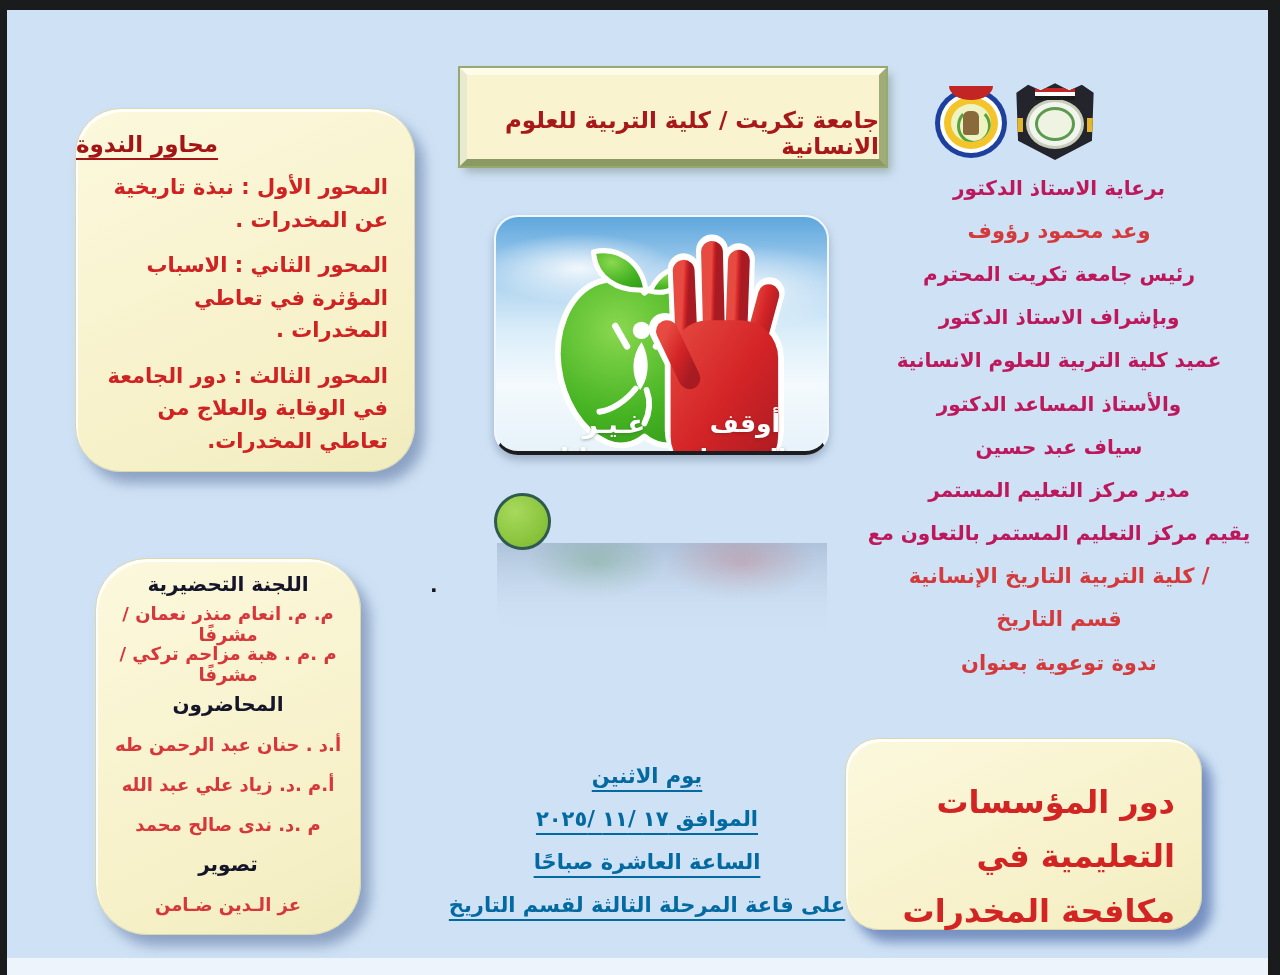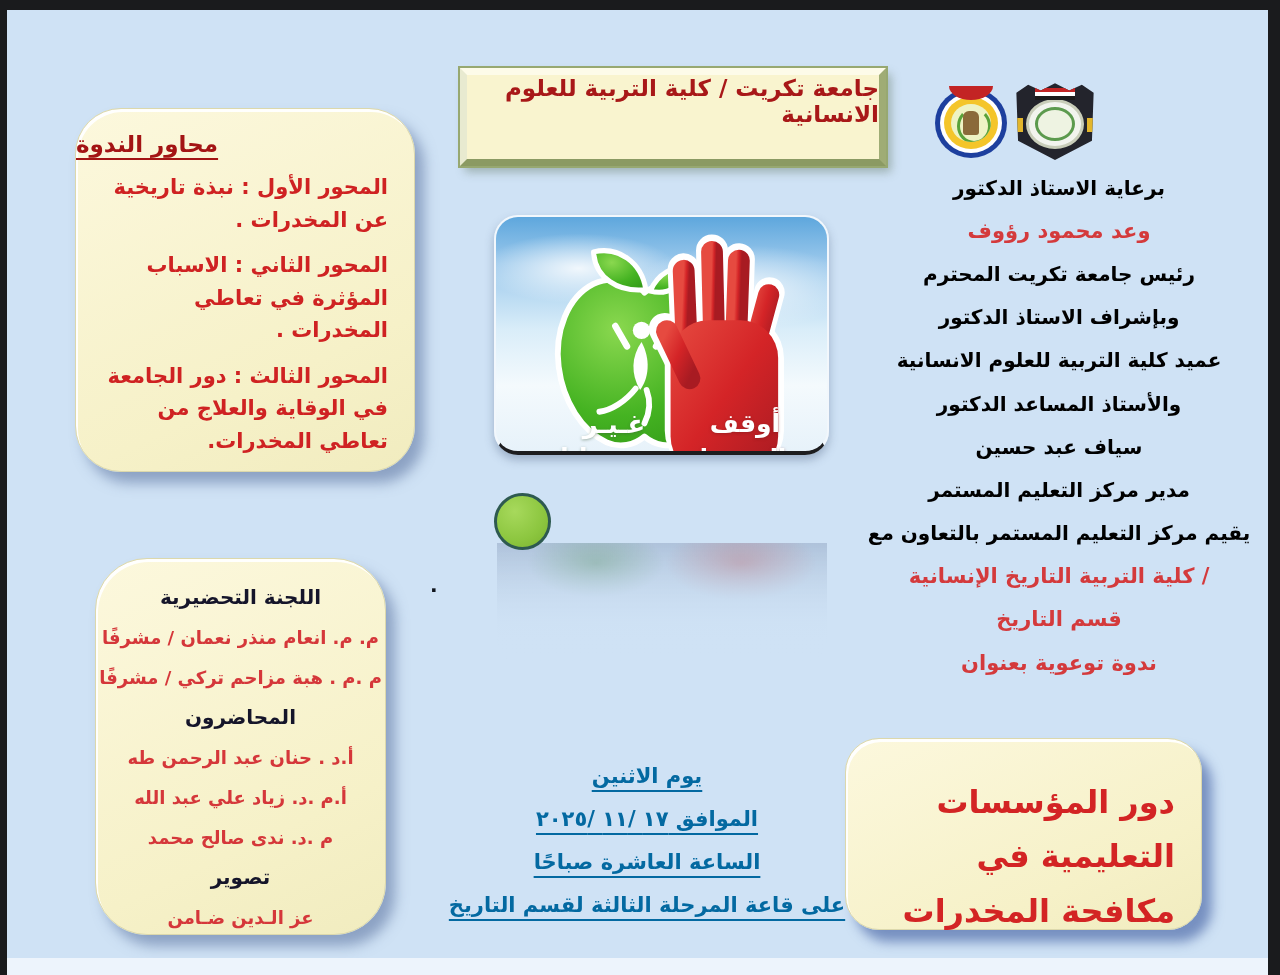--- a/index.html
+++ b/index.html
@@ -17,21 +17,21 @@
   }
 
   
   .banner{
     position:absolute;left:453px;top:58px;width:412px;height:84px;
     background:#f9f4cf;
     border:7px solid;
     border-color:#fdfbe9 #9fac75 #8b9a63 #e8ead0;
     outline:2px solid #97a871;
     box-shadow:5px 6px 9px rgba(95,115,95,.45);
-    display:flex;align-items:flex-start;justify-content:center;
+    display:flex;align-items:flex-end;justify-content:center;
   }
   .banner-title{
     color:#a81818;font-weight:bold;font-size:23px;letter-spacing:0;
   }
 
   
   .logos{position:absolute;left:915px;top:68px;width:180px;height:90px;}
   .logo-round{
     position:absolute;right:95px;top:10px;width:72px;height:70px;border-radius:50%;
     background:#1d3f9e;display:flex;align-items:center;justify-content:center;
@@ -50,21 +50,21 @@
   }
   .logo-shield .flag{position:absolute;top:8px;left:22px;width:40px;height:12px;background:linear-gradient(to bottom,#c32424 33%,#ffffff 33%,#ffffff 66%,#1b1b1b 66%);}
   .logo-shield .oval{width:52px;height:44px;border-radius:50%;background:#f2f4ee;border:3px solid #c8cdb9;display:flex;align-items:center;justify-content:center;margin-top:8px;}
   .logo-shield .oval-in{width:34px;height:28px;border-radius:50%;border:3px solid #5c9a4e;background:#eef3e2;}
   .logo-shield .rib-l,.logo-shield .rib-r{position:absolute;top:38px;width:10px;height:14px;background:#e3b62c;}
   .logo-shield .rib-l{left:0;} .logo-shield .rib-r{right:0;}
 
   
   .patronage{position:absolute;left:852px;top:156px;width:400px;}
   .pl{height:43.2px;display:flex;align-items:center;justify-content:center;text-align:center;}
-  .pl.black{color:#000000;font-weight:700;font-size:20px;}
+  .pl.black{color:#be185d;font-weight:700;font-size:20px;}
   .pl.red{color:#d43a3c;font-weight:bold;font-size:21px;}
 
   
   .cream{
     background:linear-gradient(155deg,#fcf8dd 0%,#f6f1c8 70%,#f1ecbf 100%);
     box-shadow:inset 2px 3px 0 rgba(255,255,255,.95), 9px 11px 13px rgba(85,110,155,.55);
     border:1px solid #dcd8ac;
   }
   .topics-box{
     position:absolute;left:68px;top:98px;width:340px;height:364px;border-radius:46px;
@@ -74,22 +74,22 @@
     margin-top:22px;text-align:left;color:#a31414;font-weight:bold;font-size:23px;
     text-decoration:underline;text-underline-offset:6px;text-decoration-thickness:2px;
   }
   .topics-items{padding:14px 26px 0 20px;}
   .topic{
     color:#cf2222;font-weight:bold;font-size:21px;line-height:1.55;text-align:right;
     margin-bottom:13px;
   }
 
   .committee-box{
-    position:absolute;left:88px;top:548px;width:291px;height:377px;border-radius:52px;
-    box-sizing:border-box;padding-top:18px;
+    position:absolute;left:88px;top:548px;width:266px;height:377px;border-radius:52px;
+    box-sizing:border-box;padding-top:5px;
   }
   .crow{height:40px;display:flex;align-items:center;justify-content:center;text-align:center;}
   .crow.black{color:#15152a;font-weight:bold;font-size:20px;}
   .crow.red{color:#d5373a;font-weight:bold;font-size:18px;}
 
   .event-box{
     position:absolute;left:838px;top:728px;width:357px;height:192px;border-radius:34px;
     box-sizing:border-box;padding:36px 26px 0;
     box-shadow:inset 2px 3px 0 rgba(255,255,255,.95), 10px 12px 12px rgba(70,100,165,.65);
   }

